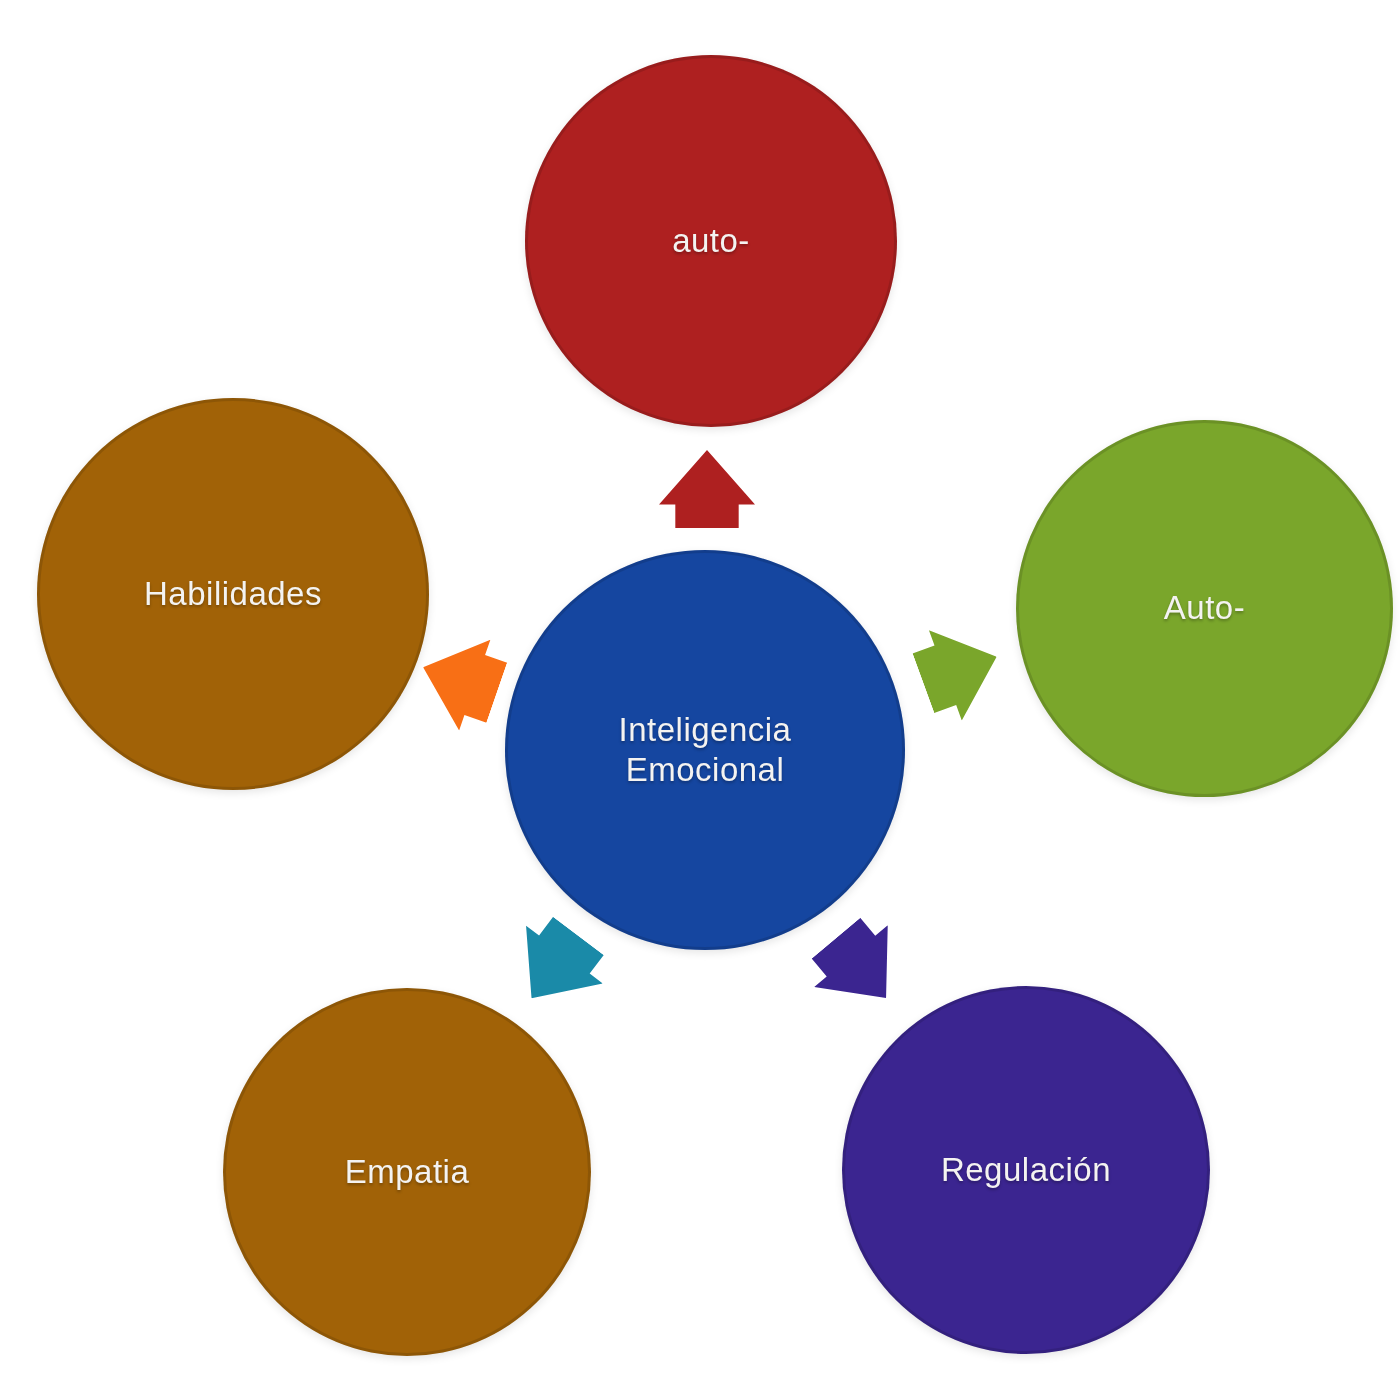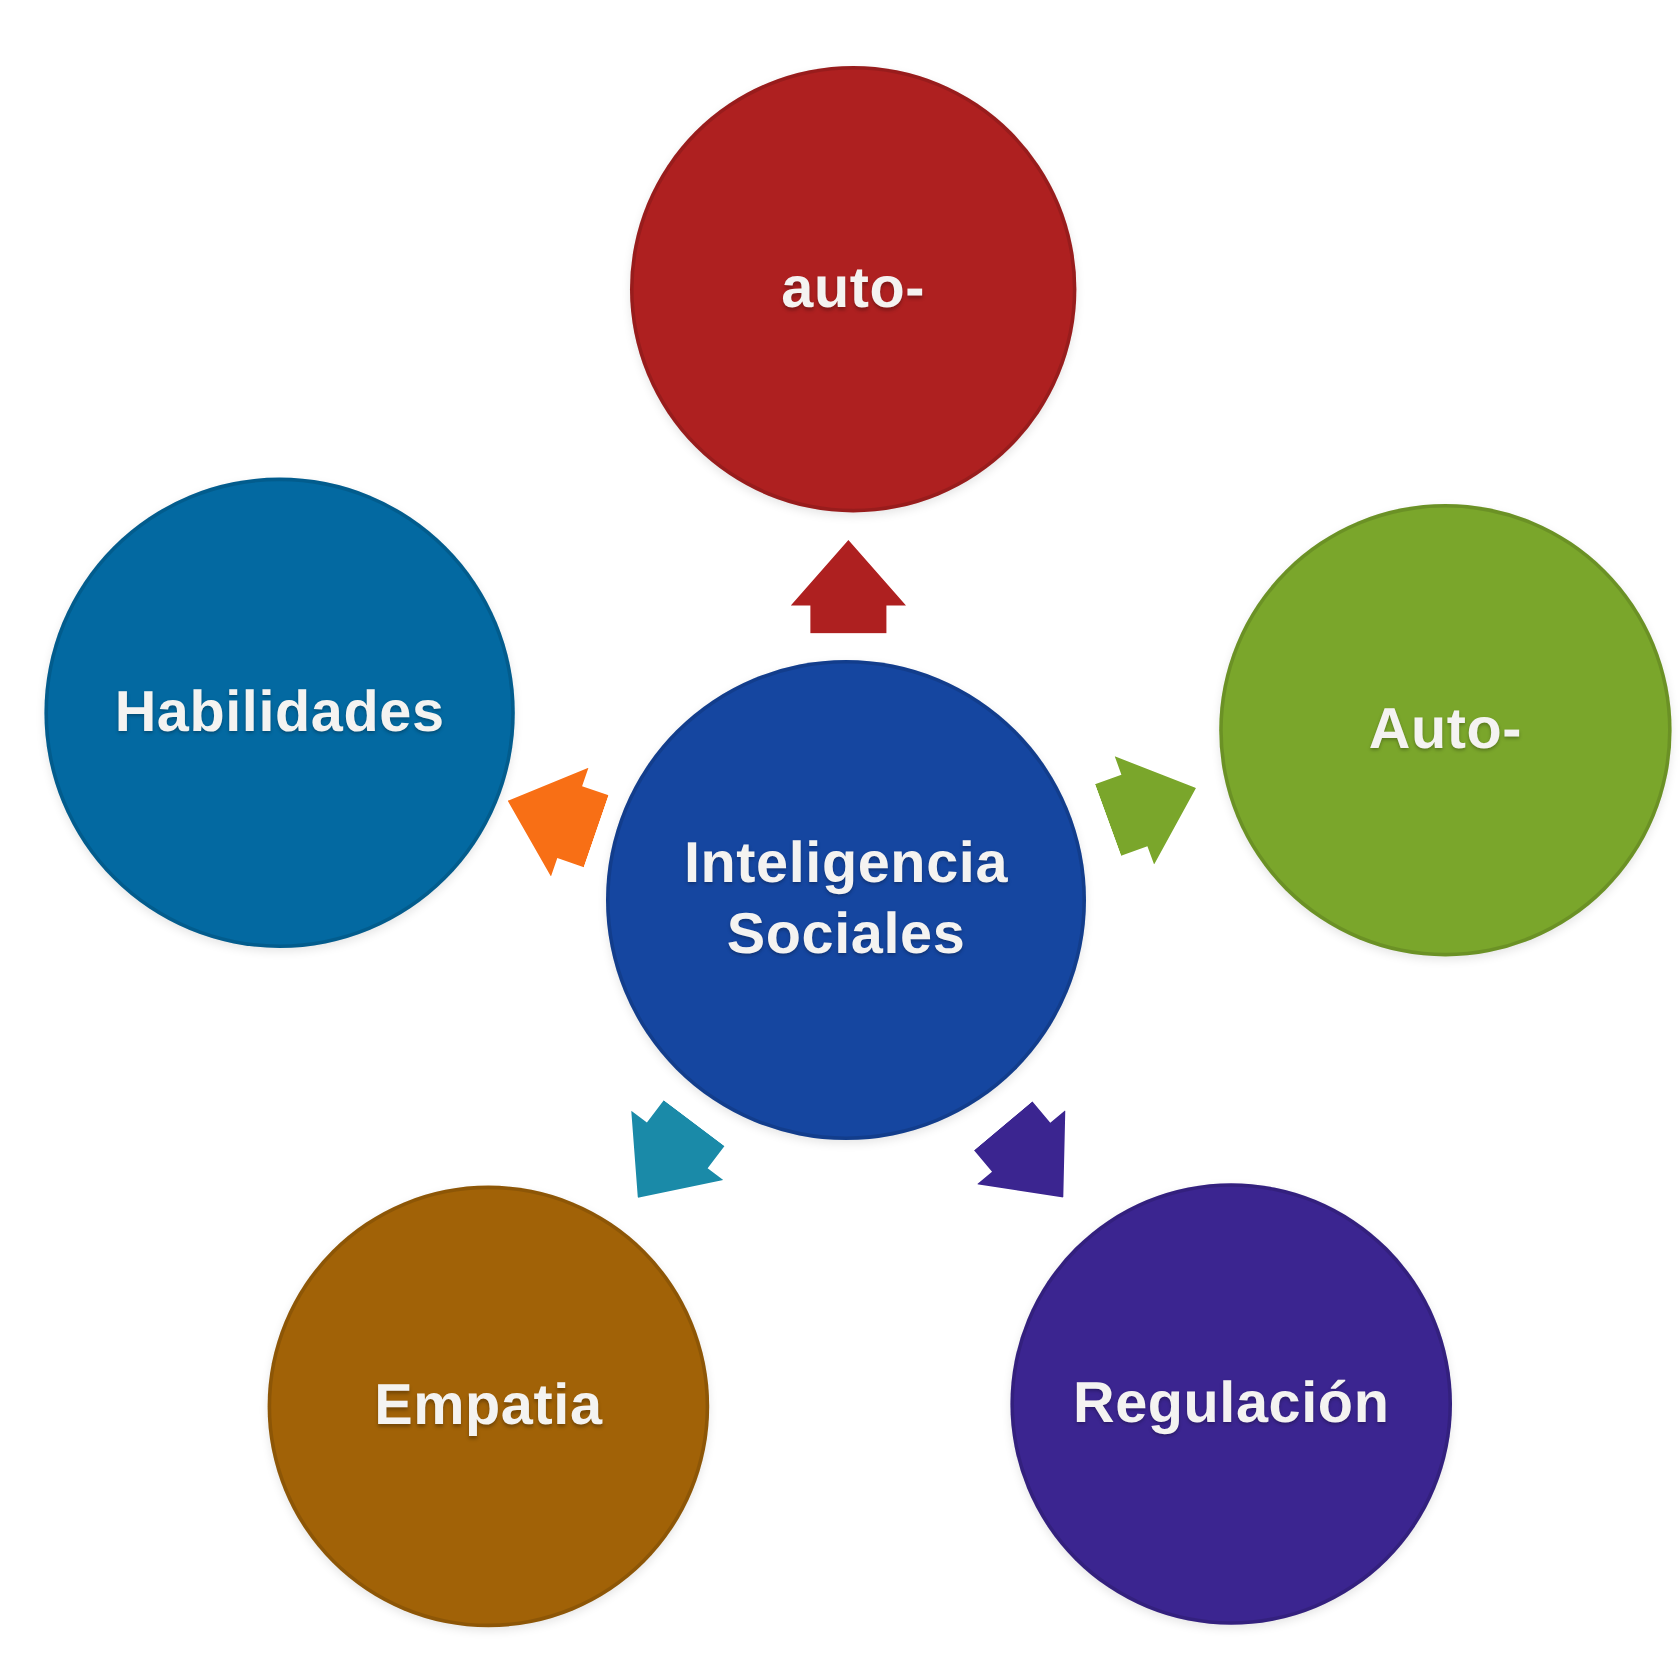--- a/index.html
+++ b/index.html
@@ -21,22 +21,22 @@
     display: flex;
     flex-direction: column;
     align-items: center;
     justify-content: center;
     text-align: center;
     box-shadow: inset 0 0 0 3px rgba(0,0,0,0.12), 0 3px 8px rgba(0,0,0,0.10);
   }
   .circle .line {
     display: block;
     color: #f4f3f1;
-    font-weight: 700;
-    font-size: 48px;
+    font-weight: 400;
+    font-size: 33px;
     line-height: 1.22;
     letter-spacing: 0.5px;
     text-shadow: 0 2px 3px rgba(0,0,0,0.28);
     white-space: nowrap;
     text-align: center;
   }
   .c-red    { left: 525px; top:  55px; width: 372px; height: 372px; }
   .c-orange { left:  37px; top: 398px; width: 392px; height: 392px; }
   .c-green  { left:1016px; top: 420px; width: 377px; height: 377px; }
   .c-blue   { left: 505px; top: 550px; width: 400px; height: 400px; }
@@ -58,31 +58,31 @@
 </style>
 </head>
 <body>
 
 <div class="stage">
 
   <div class="circle c-red" style="background-color: rgb(174, 32, 32);">
     <span class="line">auto-</span>
   </div>
 
-  <div class="circle c-orange" style="background-color: #0369a1;">
+  <div class="circle c-orange" style="background-color: #a16207;">
     <span class="line">Habilidades</span>
   </div>
 
   <div class="circle c-green" style="background-color: rgb(122, 166, 43);">
     <span class="line">Auto-</span>
   </div>
 
   <div class="circle c-blue" style="background-color: rgb(21, 70, 160);">
     <span class="line">Inteligencia</span>
-    <span class="line">Sociales</span>
+    <span class="line">Emocional</span>
   </div>
 
   <div class="circle c-teal" style="background-color: #a16207;">
     <span class="line">Empatia</span>
   </div>
 
   <div class="circle c-purple" style="background-color: rgb(59, 37, 144);">
     <span class="line">Regulación</span>
   </div>
 

